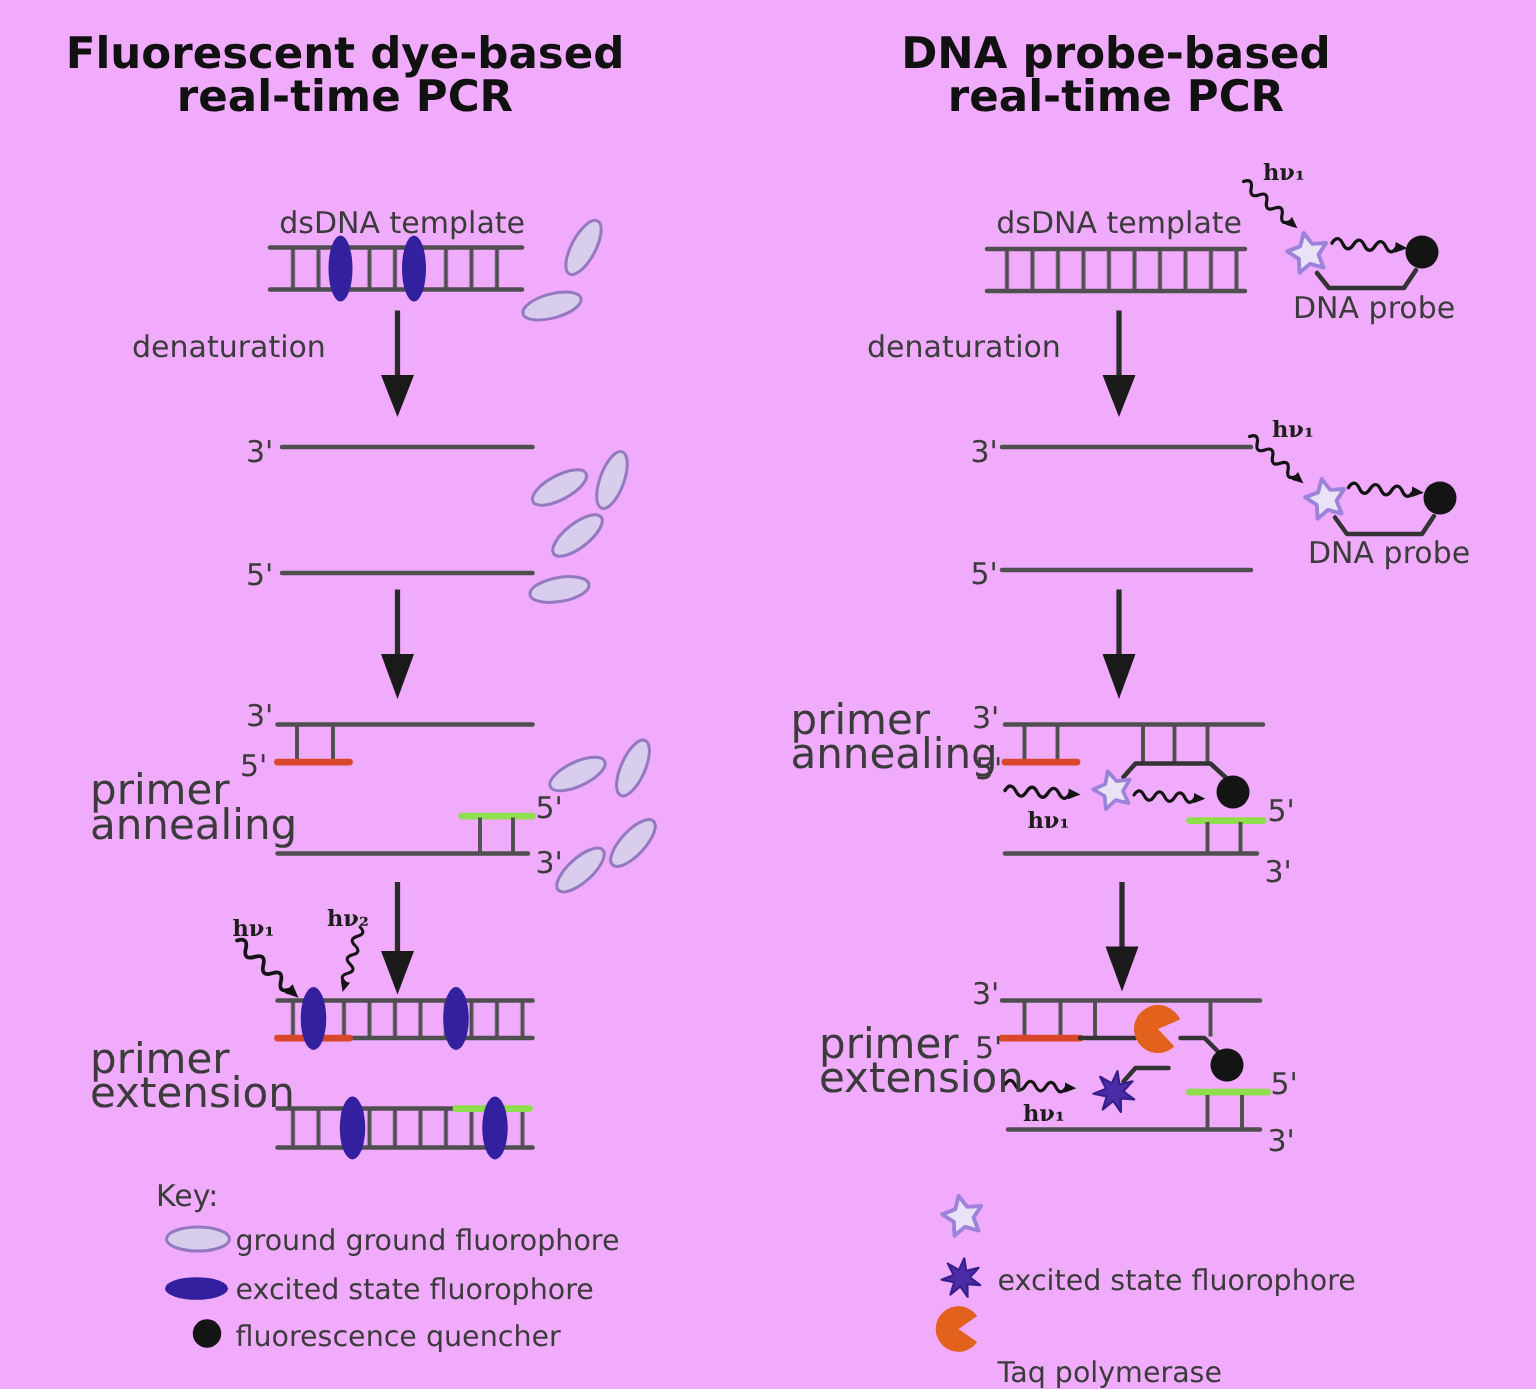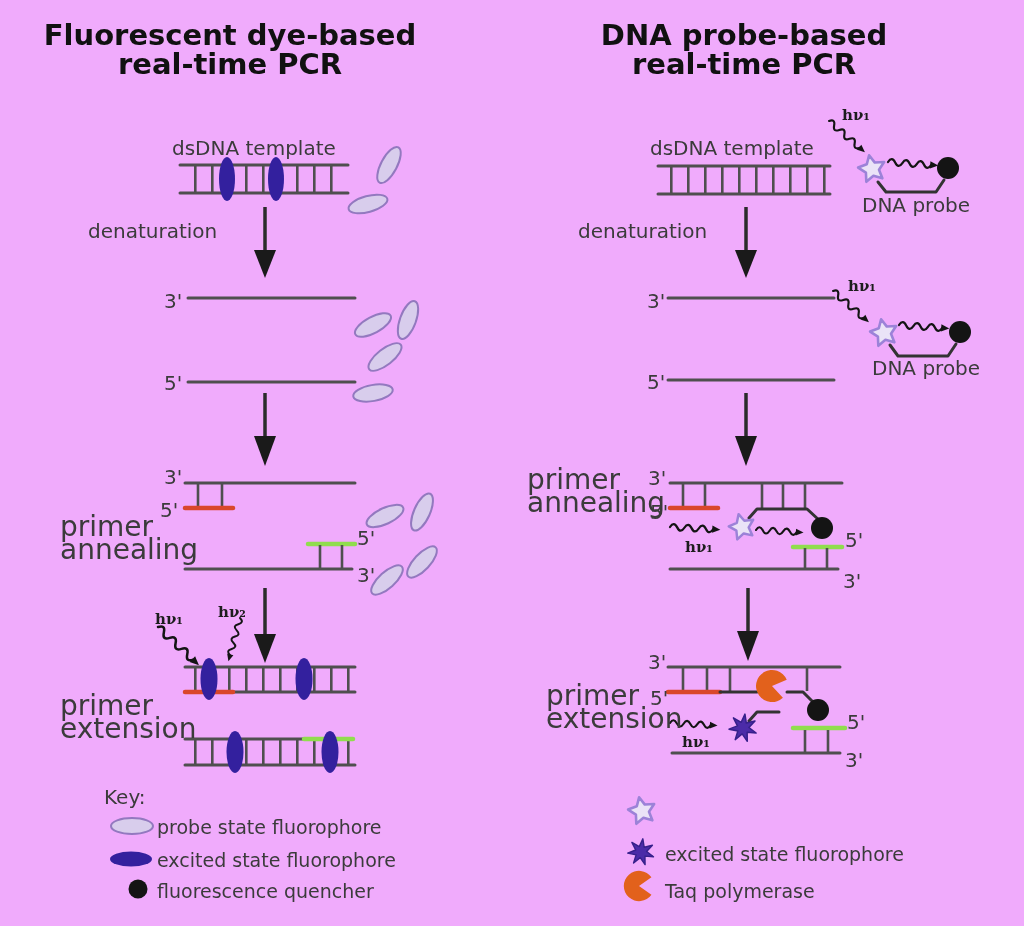--- a/index.html
+++ b/index.html
@@ -2,21 +2,21 @@
 <html><head>
 <meta charset="utf-8">
 <style>
   html,body{margin:0;padding:0;background:#fff}
   .canvas{position:relative;width:1024px;height:926px;background:#f0abfc;
           font-family:"DejaVu Sans","Liberation Sans",sans-serif;color:#3b3b3b;overflow:hidden}
   svg.art{position:absolute;left:0;top:0}
   .lbl{position:absolute;white-space:nowrap;color:#3b3b3b}
   .title{font-weight:bold;font-size:29px;line-height:29px;color:#111;text-align:center;white-space:pre-line}
   .t20{font-size:20px}
-  .ctr{text-align:left}
+  .ctr{text-align:right}
   .keyt{font-size:19px}
   .hv{font-family:"DejaVu Serif","Liberation Serif",serif;font-weight:bold;font-size:15px;color:#1d1d1d}
   .end{font-size:20px;color:#3b3b3b}
   .step{font-size:28px;line-height:23px;white-space:pre-line}
   
   .strand{stroke:#4f4f4f;stroke-width:3;fill:none;stroke-linecap:round}
   .tick{stroke:#4f4f4f;stroke-width:2.6}
   .red{stroke:#d9472b;stroke-width:4.5;stroke-linecap:round}
   .green{stroke:#90dd4e;stroke-width:4.5;stroke-linecap:round}
   .fl-light{fill:#d8cdec;stroke:#9379bf;stroke-width:2}
@@ -234,21 +234,21 @@
 <div class="lbl end" style="left:160px;top:498px">5'</div>
 <div class="lbl step" style="left:60px;top:515px">primer
 annealing</div>
 <div class="lbl end" style="left:357px;top:526px">5'</div>
 <div class="lbl end" style="left:357px;top:563px">3'</div>
 <div class="lbl hv" style="left:155px;top:610px">hν₁</div>
 <div class="lbl hv" style="left:218px;top:603px">hν₂</div>
 <div class="lbl step" style="left:60px;top:694px">primer
 extension</div>
 <div class="lbl t20" style="left:104px;top:785px">Key:</div>
-<div class="lbl keyt" style="left:157px;top:816px">probe state fluorophore</div>
+<div class="lbl keyt" style="left:157px;top:816px">ground ground fluorophore</div>
 <div class="lbl keyt" style="left:157px;top:849px">excited state fluorophore</div>
 <div class="lbl keyt" style="left:157px;top:880px">fluorescence quencher</div>
 
 <div class="lbl title" style="left:542px;top:21px;width:404px">DNA probe-based
 real-time PCR</div>
 <div class="lbl t20 ctr" style="left:650px;top:136px;width:178px">dsDNA template</div>
 <div class="lbl hv" style="left:842px;top:106px">hν₁</div>
 <div class="lbl t20" style="left:862px;top:193px">DNA probe</div>
 <div class="lbl t20" style="left:578px;top:219px">denaturation</div>
 <div class="lbl end" style="left:647px;top:289px">3'</div>
@@ -263,15 +263,15 @@
 <div class="lbl end" style="left:845px;top:528px">5'</div>
 <div class="lbl end" style="left:843px;top:569px">3'</div>
 <div class="lbl end" style="left:648px;top:650px">3'</div>
 <div class="lbl step" style="left:546px;top:684px">primer
 extension</div>
 <div class="lbl end" style="left:650px;top:686px">5'</div>
 <div class="lbl hv" style="left:682px;top:733px">hν₁</div>
 <div class="lbl end" style="left:847px;top:710px">5'</div>
 <div class="lbl end" style="left:845px;top:748px">3'</div>
 <div class="lbl keyt" style="left:665px;top:843px">excited state fluorophore</div>
-<div class="lbl keyt" style="left:665px;top:880px">Taq polymerase</div>
+<div class="lbl keyt" style="left:665px;top:904px">Taq polymerase</div>
 
 </div>
 
 </body></html>

